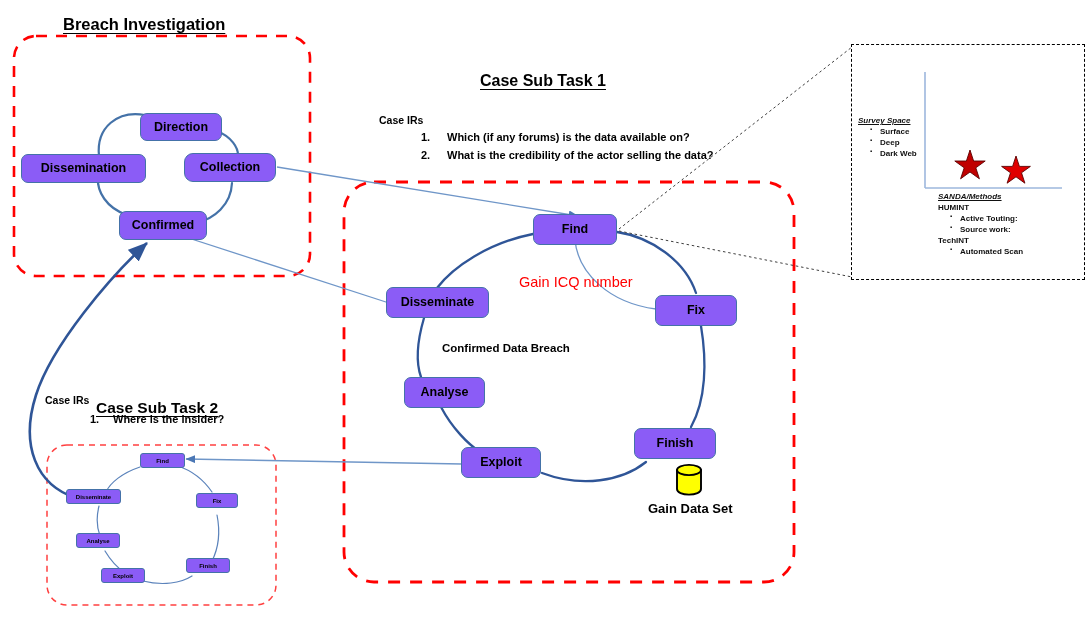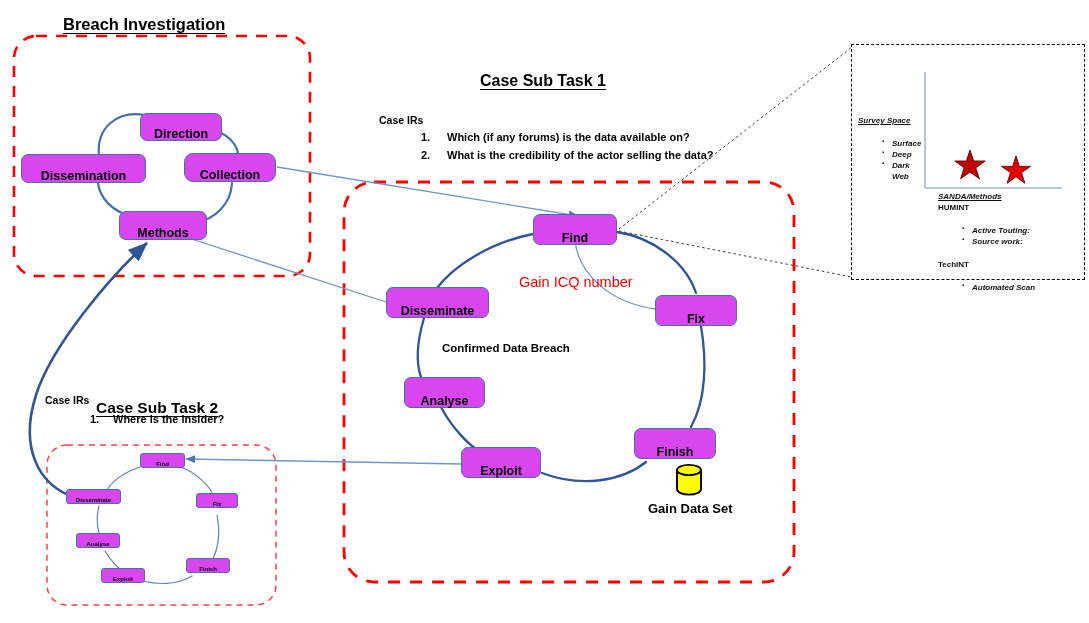--- a/index.html
+++ b/index.html
@@ -2,35 +2,35 @@
 <html><head>
 <meta charset="utf-8">
 <style>
   html,body{margin:0;padding:0;background:#ffffff;}
   body{width:1089px;height:623px;position:relative;overflow:hidden;
        font-family:"Liberation Sans","DejaVu Sans",sans-serif;color:#000;}
   #stage{position:absolute;left:0;top:15px;width:1089px;height:547px;}
   svg.layer{position:absolute;left:0;top:0;width:1089px;height:623px;overflow:visible;}
   #svg-lines{z-index:1;}
   .node{position:absolute;z-index:3;box-sizing:border-box;
-        background:#d946ef;border:1.6px solid #4472a8;border-radius:7px;
-        display:flex;align-items:flex-end;justify-content:center;
+        background:#8b5cf6;border:1.6px solid #4472a8;border-radius:7px;
+        display:flex;align-items:center;justify-content:center;
         font-weight:bold;color:#000;text-align:center;line-height:1;}
   .node.big{font-size:12.5px;border-width:1.8px;}
   .node.small{font-size:6px;border-width:1px;border-radius:3px;}
   .title{position:absolute;z-index:6;font-weight:bold;text-decoration:underline;
          text-underline-offset:3px;white-space:nowrap;color:#000;}
   .lbl{position:absolute;z-index:6;white-space:nowrap;color:#000;}
   .bold{font-weight:bold;}
   .red{color:#ff0000;}
   .ir-head{font-size:10.5px;font-weight:bold;}
   .ir-item{font-size:11px;font-weight:bold;}
   .panel-txt{font-size:8px;font-weight:bold;color:#111;line-height:1.38;}
   .panel-txt .hdr{font-style:italic;font-weight:bold;text-decoration:underline;}
-  .panel-txt ul{margin:12px;padding-left:12px;list-style:none;font-style:italic;}
+  .panel-txt ul{margin:0;padding-left:12px;list-style:none;}
   .panel-txt li{position:relative;padding-left:10px;}
   .panel-txt li:before{content:"\25AA";position:absolute;left:0;top:-1px;font-size:6px;}
   .dbox{position:absolute;z-index:2;border:1.4px dashed #000;background:transparent;}
   #cyl{position:absolute;z-index:4;}
 </style>
 </head>
 <body>
 
 <div id="stage">
 
@@ -125,21 +125,21 @@
   <div class="node big" style="left:140px;top:98px;width:82px;height:28px;">
     <span>Direction</span>
   </div>
   <div class="node big" style="left:184px;top:138px;width:92px;height:29px;border-radius:9px;">
     <span>Collection</span>
   </div>
   <div class="node big" style="left:21px;top:139px;width:125px;height:29px;">
     <span>Dissemination</span>
   </div>
   <div class="node big" style="left:119px;top:196px;width:88px;height:29px;">
-    <span>Methods</span>
+    <span>Confirmed</span>
   </div>
 
   <div class="lbl ir-head" style="left:379px;top:99px;">Case IRs</div>
   <div class="lbl ir-item" style="left:421px;top:116px;">1.</div>
   <div class="lbl ir-item" style="left:447px;top:116px;">Which (if any forums) is the data available on?</div>
   <div class="lbl ir-item" style="left:421px;top:134px;">2.</div>
   <div class="lbl ir-item" style="left:447px;top:134px;">What is the credibility of the actor selling the data?</div>
 
   <div class="node big" style="left:533px;top:199px;width:84px;height:31px;">
     <span>Find</span>

